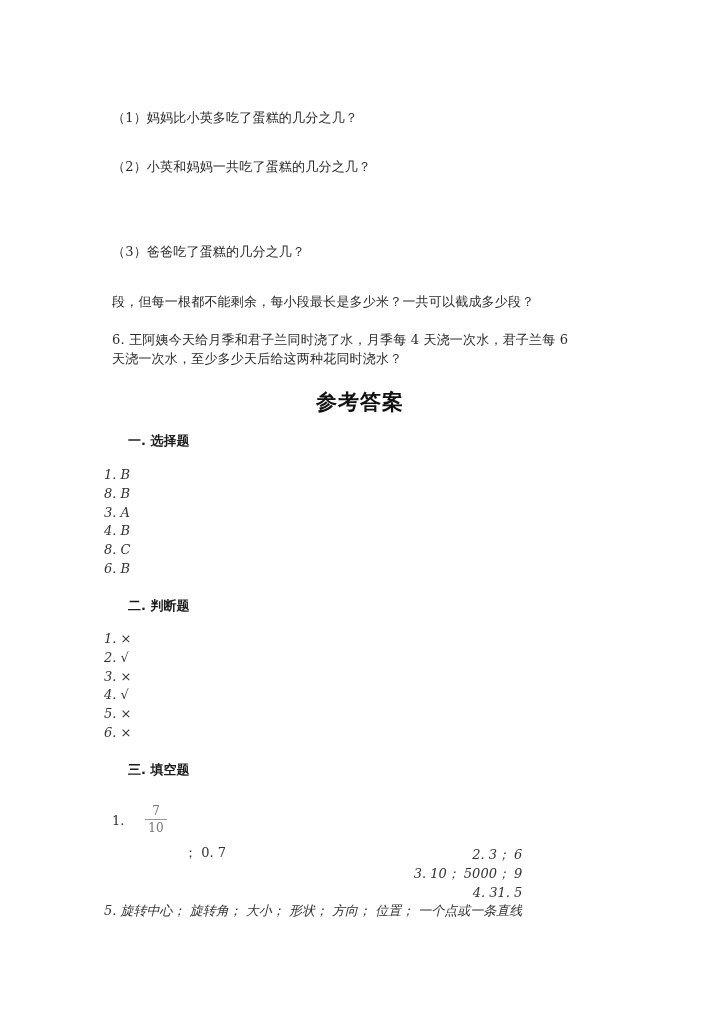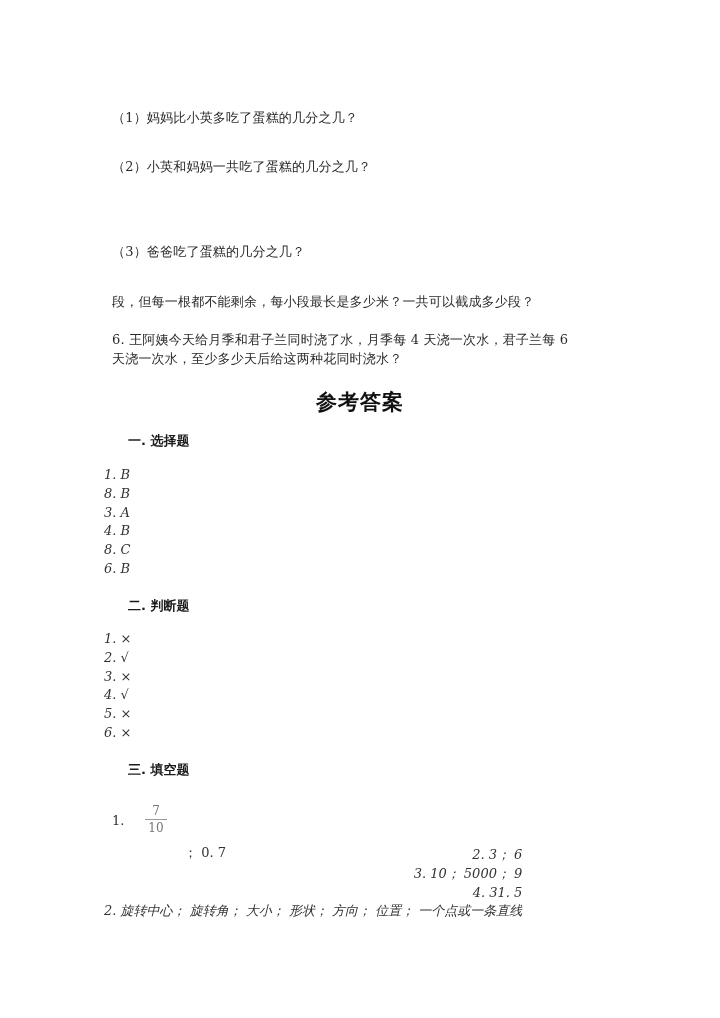--- a/index.html
+++ b/index.html
@@ -130,14 +130,14 @@
     <span class="bar"></span>
     <span class="d">10</span>
   </span>
   <span class="rest">；  0. 7</span>
 </div>
 
 <div class="list" style="top:846px;text-align:right;">
   <div>2. 3；  6</div>
   <div>3. 10；  5000；  9</div>
   <div>4. 31. 5</div>
-  <div>2. 旋转中心；  旋转角；  大小；  形状；  方向；  位置；  一个点或一条直线</div>
+  <div>5. 旋转中心；  旋转角；  大小；  形状；  方向；  位置；  一个点或一条直线</div>
 </div>
 
 </body></html>

